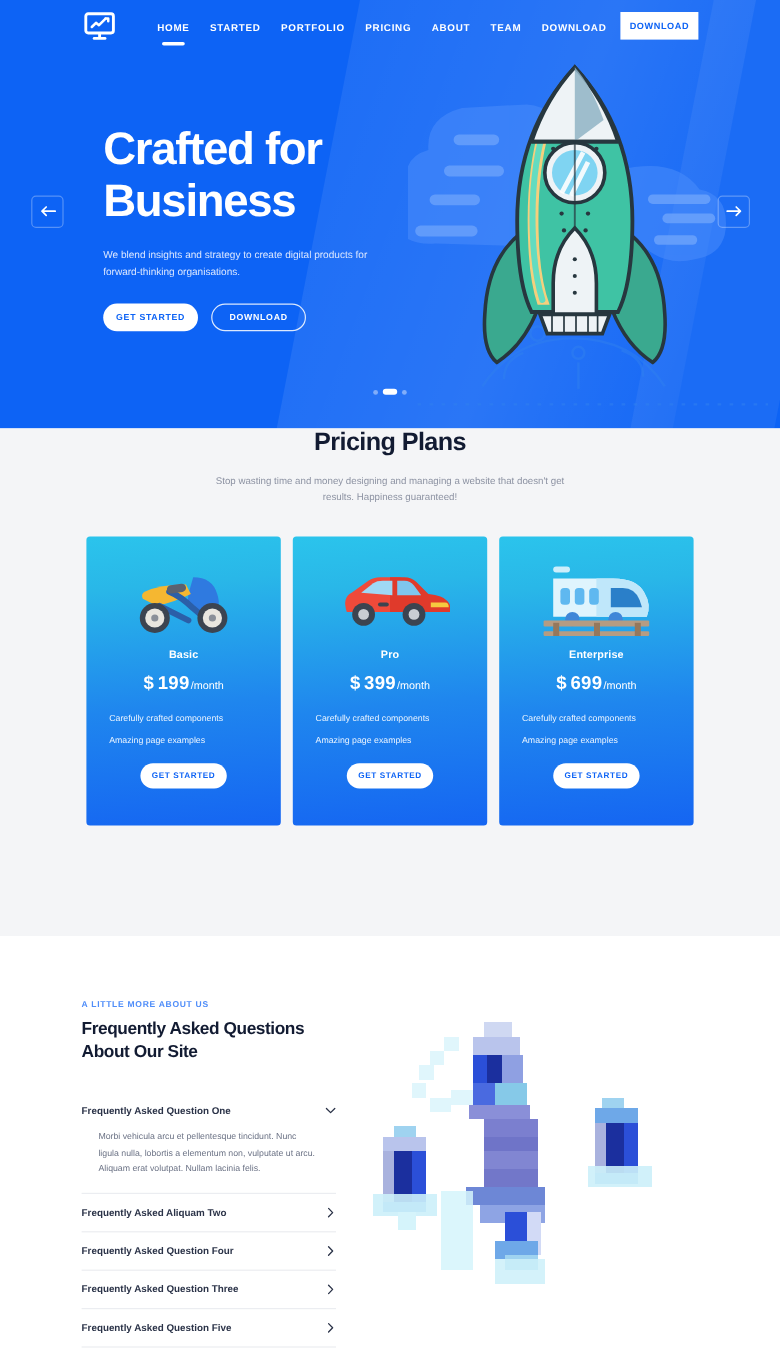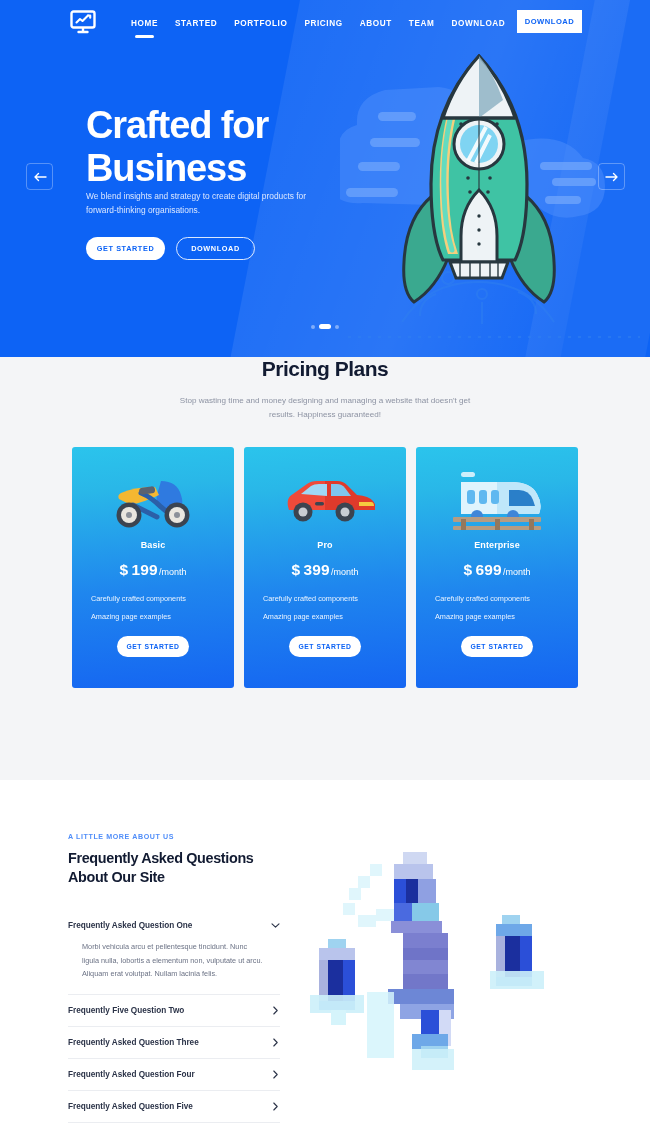--- a/index.html
+++ b/index.html
@@ -60,21 +60,21 @@
     cursor: pointer;
   }
 
   
   .hero-text { position: absolute; left: 86px; top: 104px; width: 290px; z-index: 15; }
   .hero-title {
     color: #ffffff; font-size: 38px; font-weight: bold;
     line-height: 1.13; letter-spacing: -1.1px;
   }
   .hero-sub {
-    color: #dbe7ff; font-size: 8.4px; line-height: 1.65;
+    margin-top: 16px; color: #dbe7ff; font-size: 8.4px; line-height: 1.65;
     width: 230px;
   }
   .hero-btns { margin-top: 19px; display: flex; gap: 11px; }
   .btn-solid {
     width: 79px; height: 23px; border-radius: 12px;
     background: #ffffff; color: #0d63f5;
     font-size: 7.3px; font-weight: bold; letter-spacing: .6px;
     display: flex; align-items: center; justify-content: center; cursor: pointer;
   }
   .btn-outline {
@@ -427,43 +427,43 @@
               <svg width="9" height="9" viewBox="0 0 9 9">
                   <path d="M1 2.8 L4.5 6.2 L8 2.8" fill="none" stroke="#2b3348" stroke-width="1.1" stroke-linecap="round" stroke-linejoin="round"></path>
                 </svg>
             </span>
           </div>
           <div class="faq-body">Morbi vehicula arcu et pellentesque tincidunt. Nunc ligula nulla, lobortis a elementum non, vulputate ut arcu. Aliquam erat volutpat. Nullam lacinia felis.</div>
         </div>
 
         <div class="faq-item">
           <div class="faq-row">
-            <span class="faq-q">Frequently Five Question Two</span>
+            <span class="faq-q">Frequently Asked Aliquam Two</span>
             <span class="faq-chev">
               <svg width="9" height="9" viewBox="0 0 9 9">
                   <path d="M2.8 1 L6.2 4.5 L2.8 8" fill="none" stroke="#2b3348" stroke-width="1.1" stroke-linecap="round" stroke-linejoin="round"></path>
                 </svg>
             </span>
           </div>
         </div>
 
         <div class="faq-item">
           <div class="faq-row">
-            <span class="faq-q">Frequently Asked Question Three</span>
+            <span class="faq-q">Frequently Asked Question Four</span>
             <span class="faq-chev">
               <svg width="9" height="9" viewBox="0 0 9 9">
                   <path d="M2.8 1 L6.2 4.5 L2.8 8" fill="none" stroke="#2b3348" stroke-width="1.1" stroke-linecap="round" stroke-linejoin="round"></path>
                 </svg>
             </span>
           </div>
         </div>
 
         <div class="faq-item">
           <div class="faq-row">
-            <span class="faq-q">Frequently Asked Question Four</span>
+            <span class="faq-q">Frequently Asked Question Three</span>
             <span class="faq-chev">
               <svg width="9" height="9" viewBox="0 0 9 9">
                   <path d="M2.8 1 L6.2 4.5 L2.8 8" fill="none" stroke="#2b3348" stroke-width="1.1" stroke-linecap="round" stroke-linejoin="round"></path>
                 </svg>
             </span>
           </div>
         </div>
 
         <div class="faq-item">
           <div class="faq-row">

